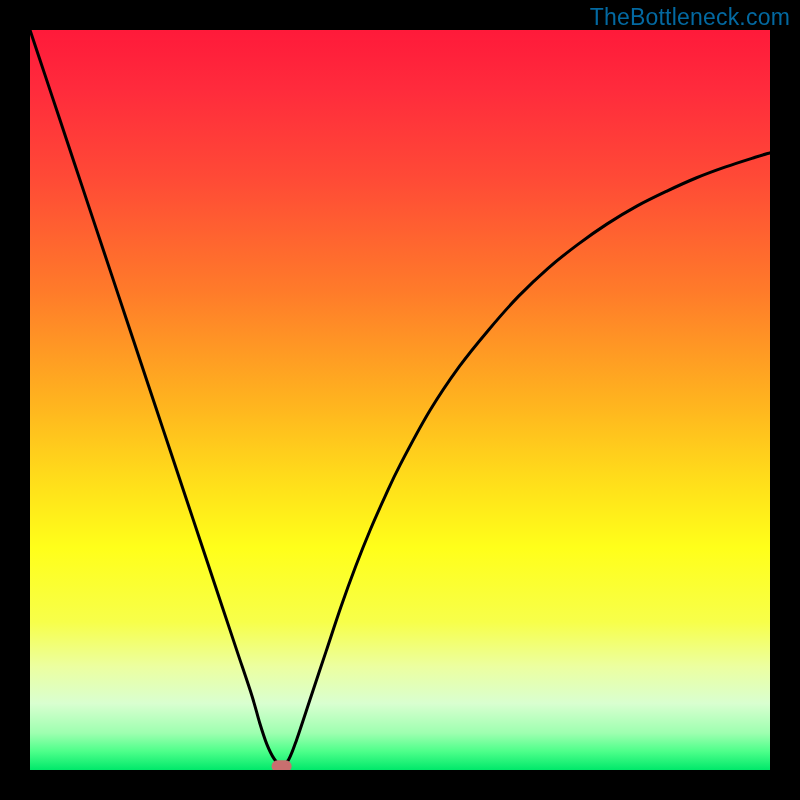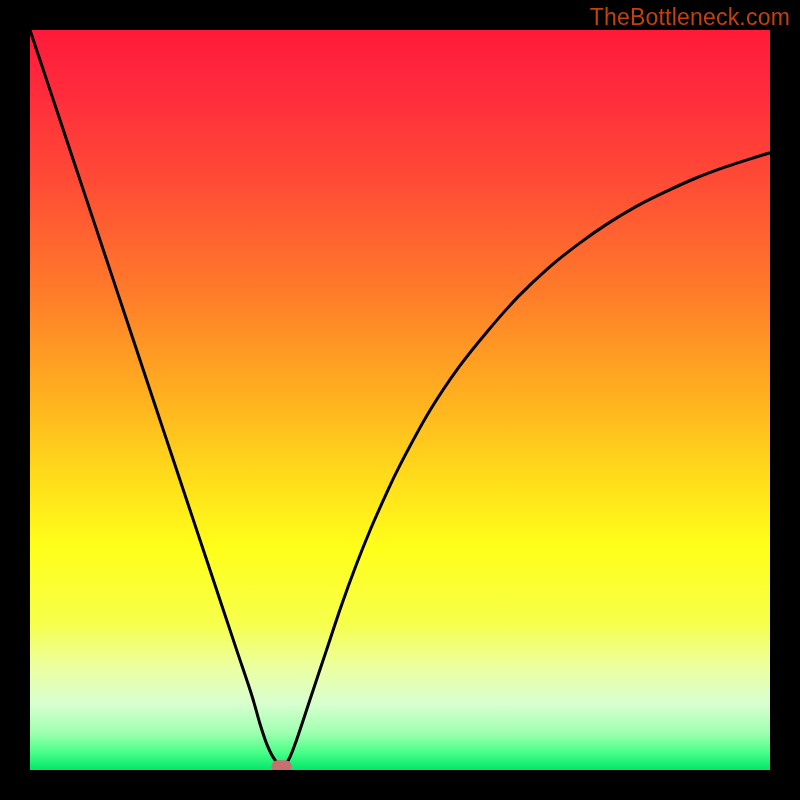--- a/index.html
+++ b/index.html
@@ -22,21 +22,21 @@
     left: 30px;
     top: 30px;
     width: 740px;
     height: 740px;
     overflow: hidden;
   }
   .watermark {
     position: absolute;
     top: 4px;
     right: 10px;
-    color: #c2410c;
+    color: #0369a1;
     font-size: 23px;
     font-weight: 500;
     letter-spacing: 0.2px;
     z-index: 10;
   }
   svg {
     display: block;
   }
 </style>
 </head>

